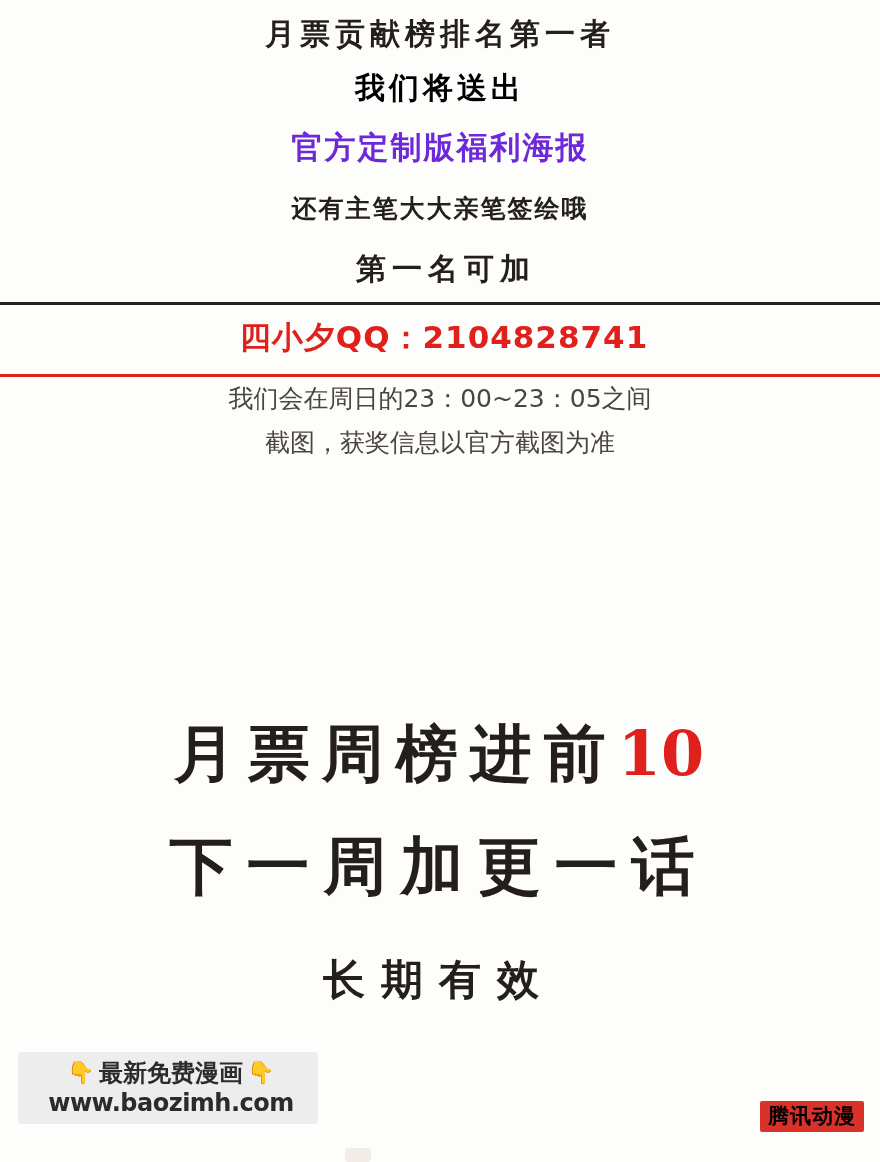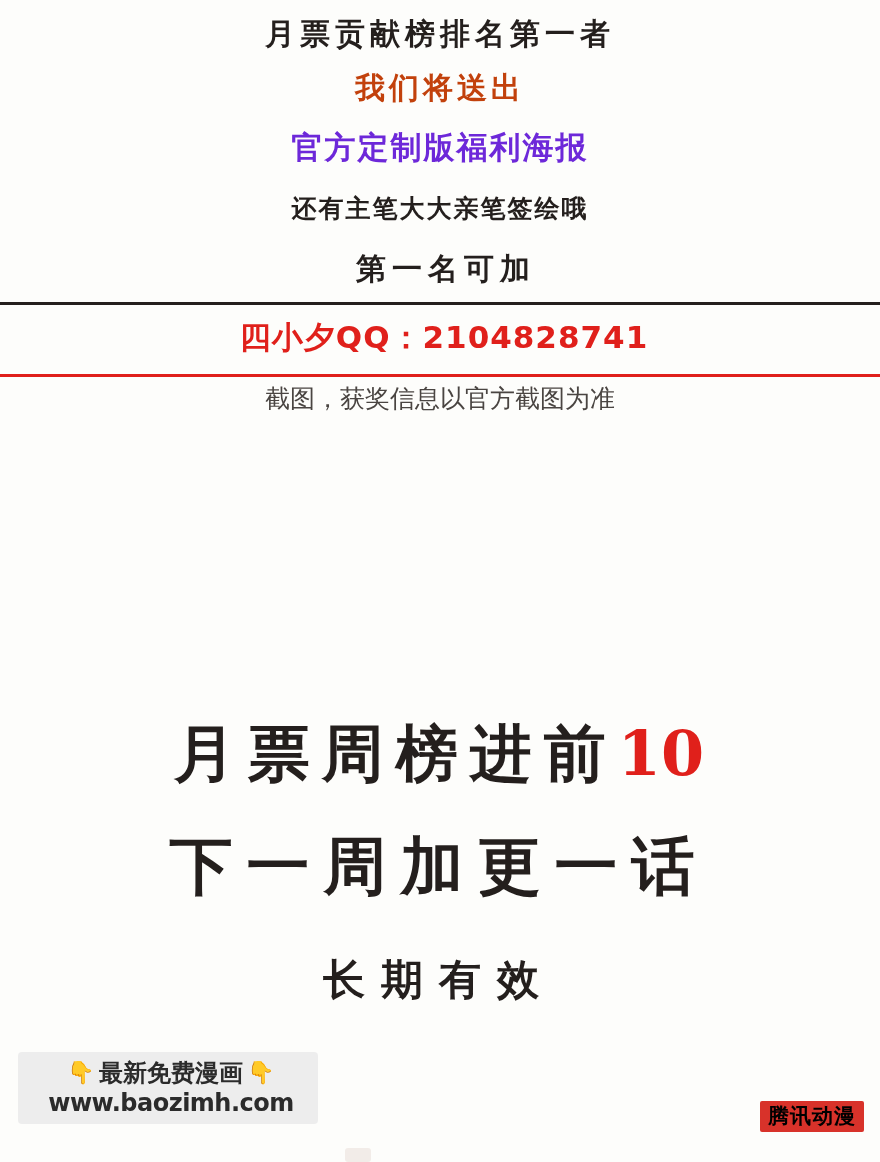--- a/index.html
+++ b/index.html
@@ -44,21 +44,21 @@
     font-size: 30px;
     line-height: 52px;
     padding-top: 8px;
     letter-spacing: 5px;
     color: #241f1d;
   }
   .l2 {
     font-size: 30px;
     line-height: 56px;
     letter-spacing: 4px;
-    color: #c2410c;
+    color: #000000;
   }
   .l3 {
     font-size: 31px;
     line-height: 62px;
     letter-spacing: 2px;
     color: #6d28d9;
   }
   .l4 {
     font-size: 25px;
     line-height: 62px;
@@ -228,20 +228,21 @@
     <div class="line l1">月票贡献榜排名第一者</div>
     <div class="line l2">我们将送出</div>
     <div class="line l3">官方定制版福利海报</div>
     <div class="line l4">还有主笔大大亲笔签绘哦</div>
     <div class="l5-wrap">
       <span class="line l5">第一名可加</span>
     </div>
     <div class="l6-wrap">
       <span class="line l6">四小夕QQ：2104828741</span>
     </div>
+    <div class="line l8">我们会在周日的23：00~23：05之间</div>
     <div class="line l9">截图，获奖信息以官方截图为准</div>
   </div>
 
   <div class="headline">
     <div class="hl-line hl1"><span>月票周榜进前</span><span class="num">10</span></div>
     <div class="hl-line hl2">下一周加更一话</div>
     <div class="hl-line hl3">长期有效</div>
   </div>
 
   <div class="wm-box">

